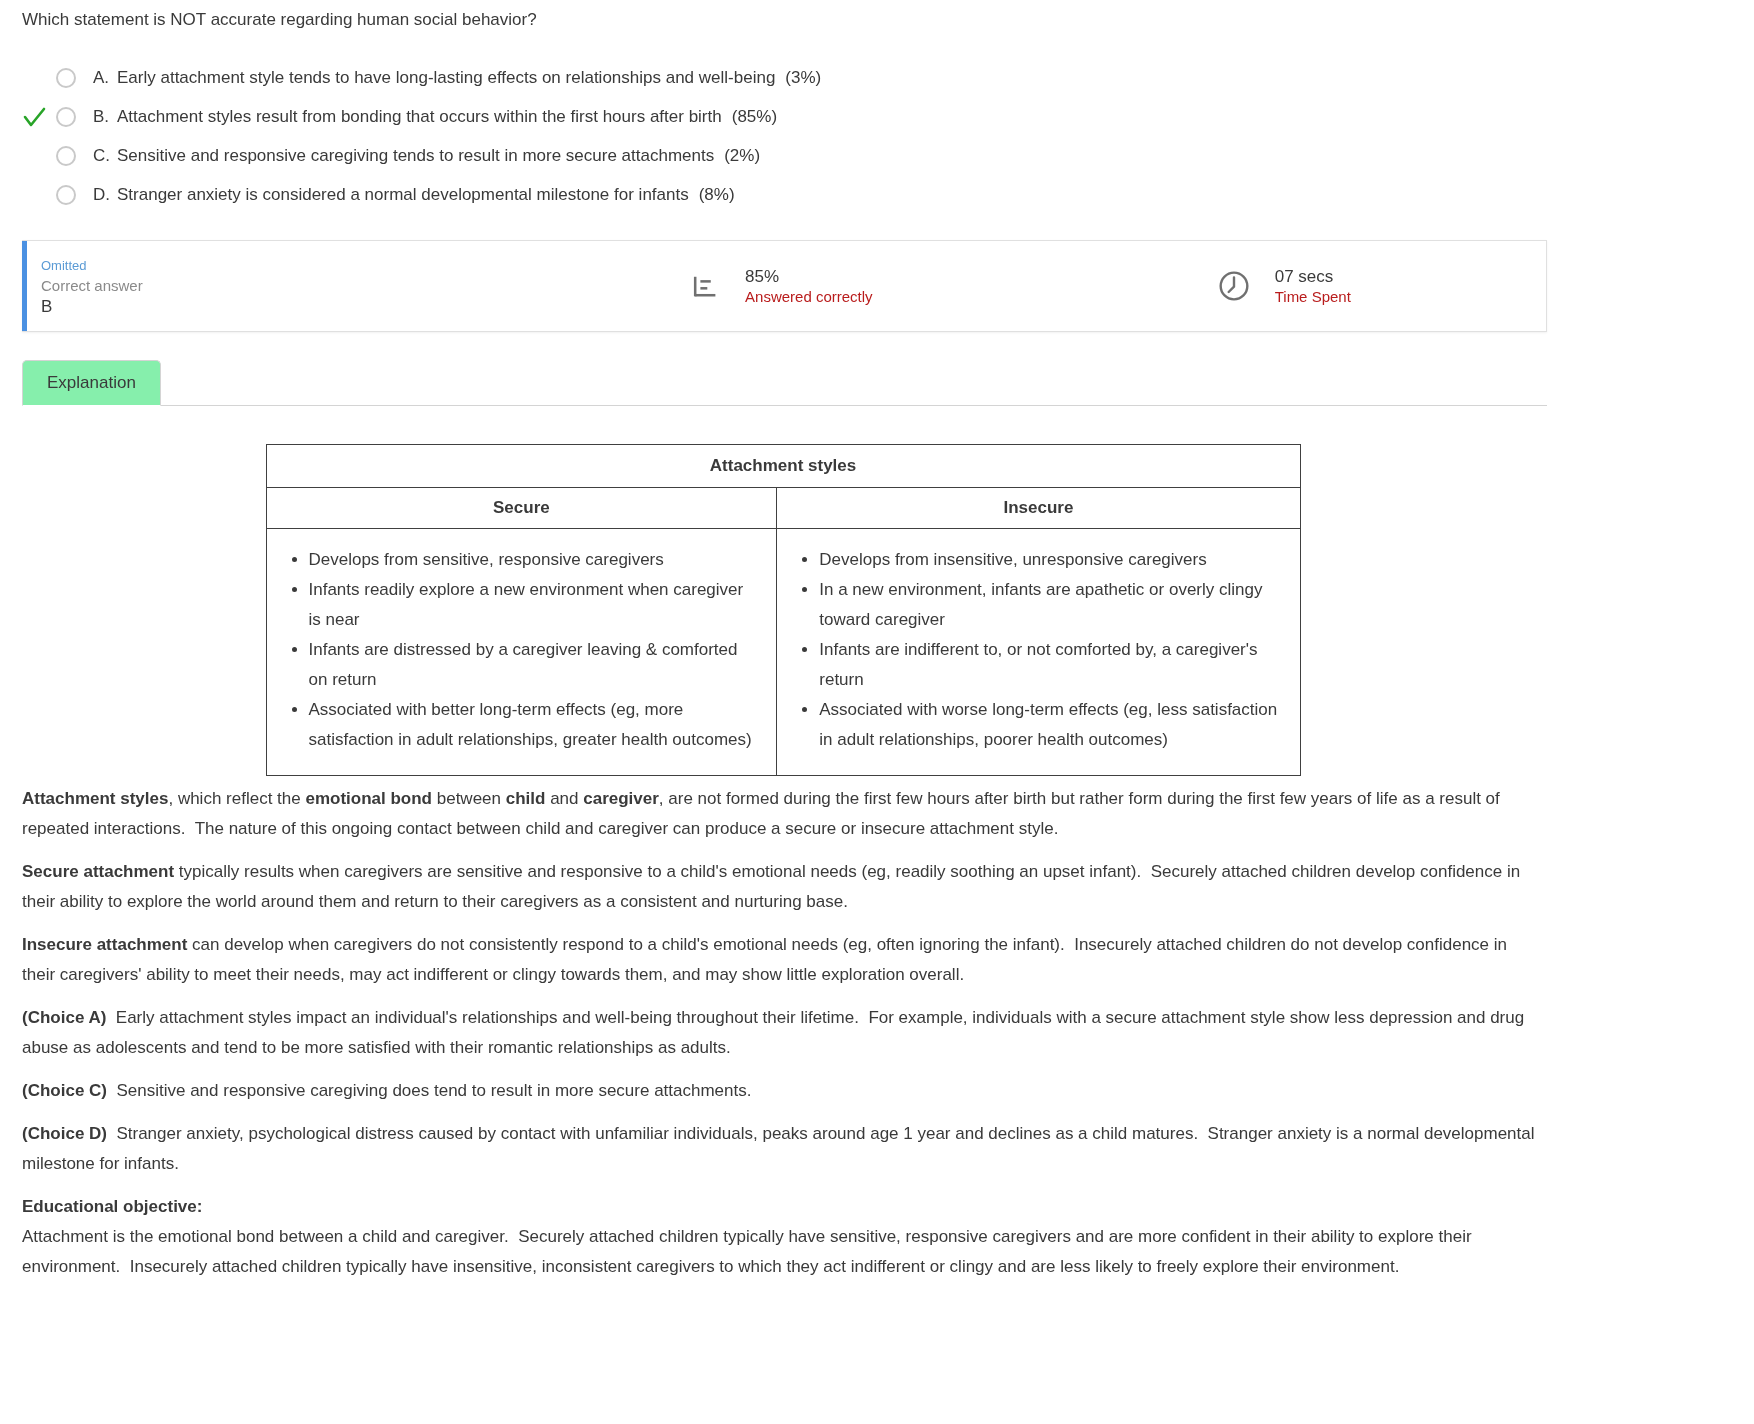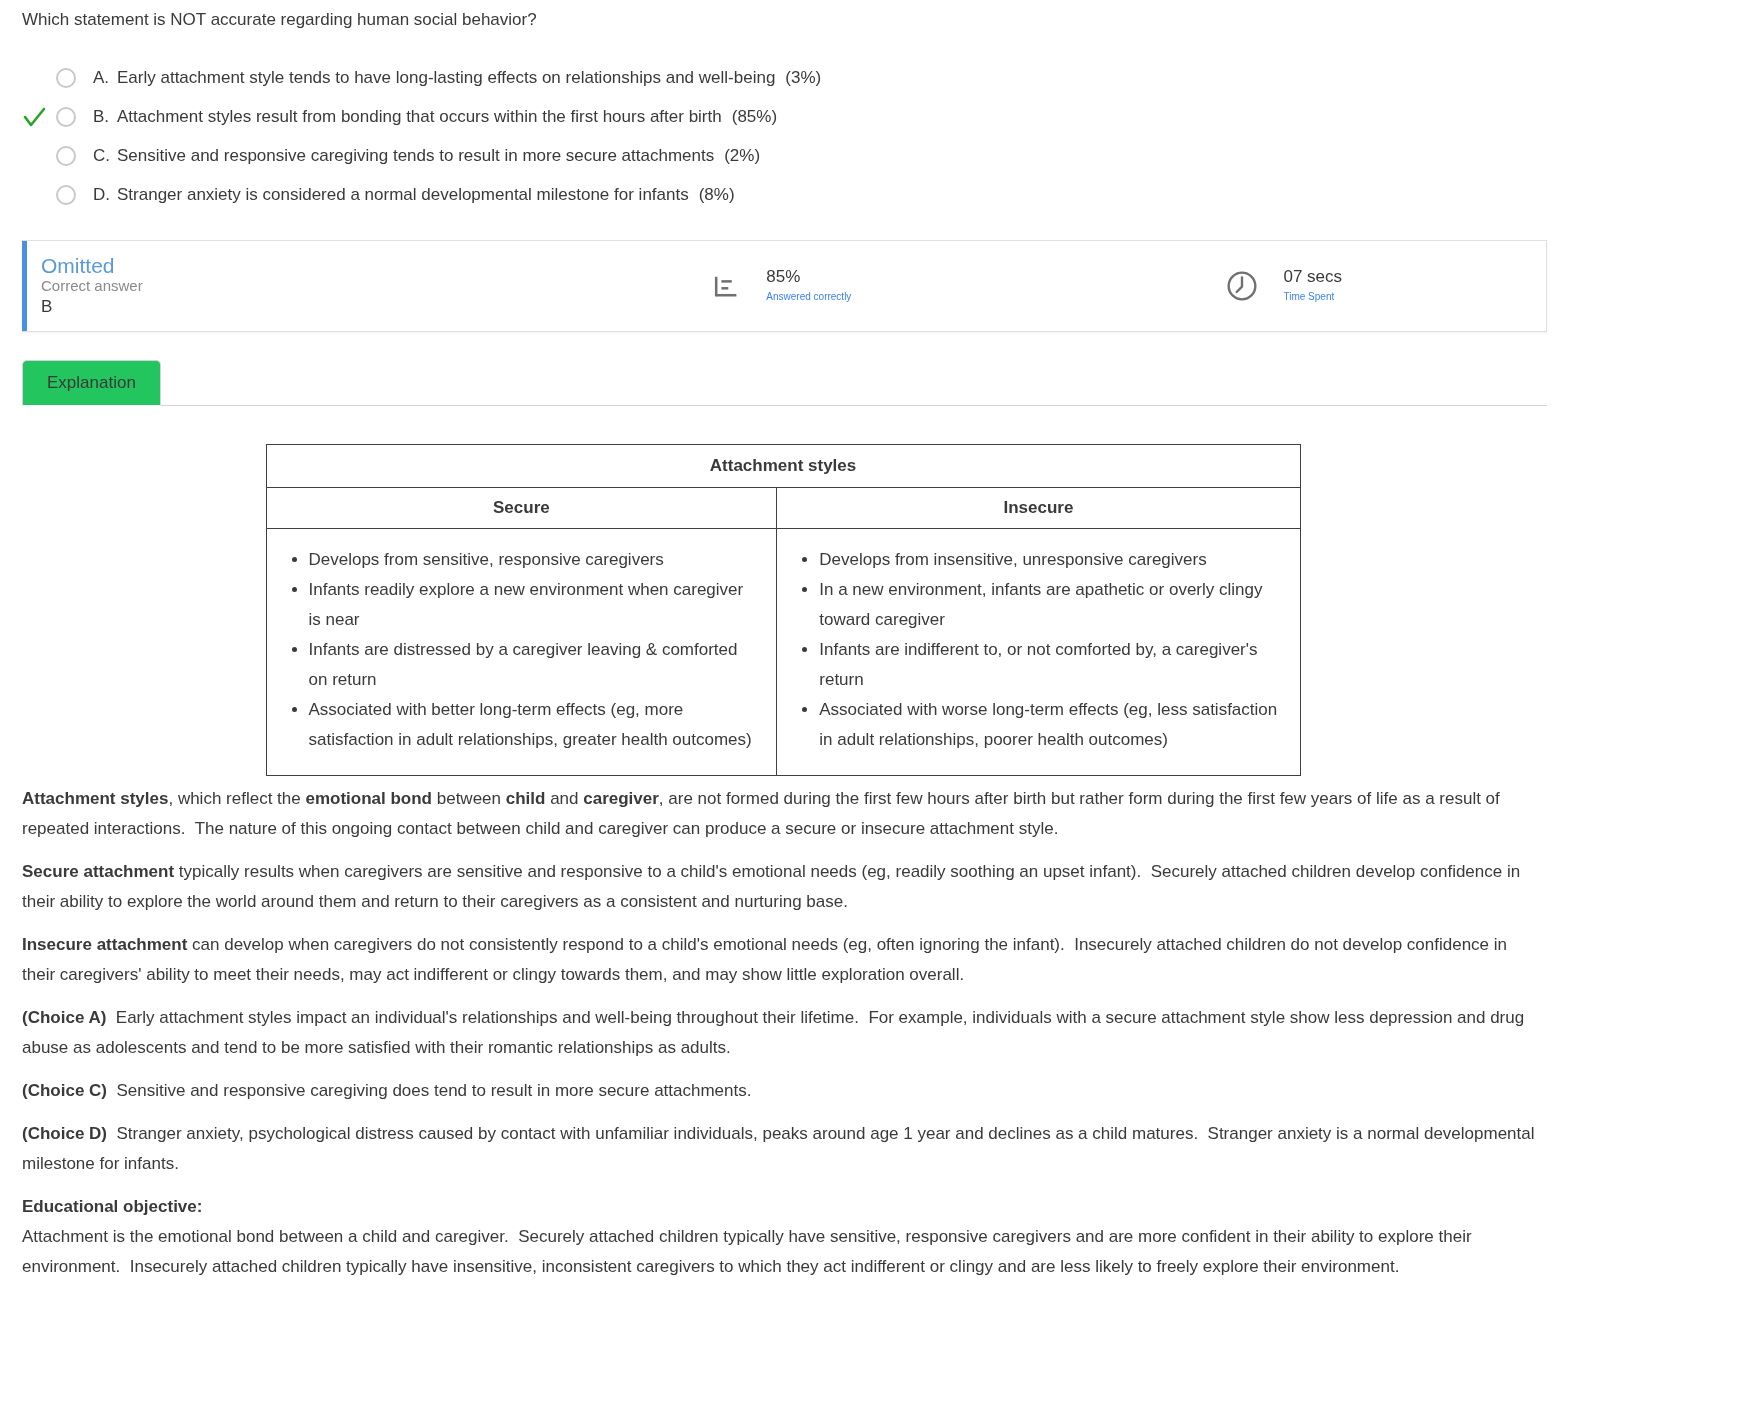--- a/index.html
+++ b/index.html
@@ -73,43 +73,43 @@
     width: 5px;
     background: #4a90e2;
     flex: 0 0 5px;
   }
   .result-col {
     display: flex;
     flex-direction: column;
     justify-content: center;
   }
   .col-status { width: 33%; padding-left: 14px; box-sizing: border-box; }
-  .status-omitted { color: #5b9bd5; font-size: 21px; line-height: 21px; }
+  .status-omitted { color: #5b9bd5; font-size: 13px; line-height: 21px; }
   .status-correct-label { color: #8a8a8a; font-size: 15px; line-height: 20px; }
   .status-correct-answer { color: #3a3a3a; font-size: 17px; line-height: 22px; }
   .col-mid, .col-right {
     width: 33%;
     flex-direction: row;
     align-items: center;
     display: flex;
     gap: 25px;
   }
   .stat-stack { display: flex; flex-direction: column; justify-content: center; }
   .stat-value { font-size: 17px; color: #3a3a3a; line-height: 21px; }
-  .stat-label { font-size: 10px; color: #3b82f6; line-height: 20px; }
+  .stat-label { font-size: 15px; color: #b91c1c; line-height: 20px; }
   .stat-icon { flex: 0 0 auto; display: flex; align-items: center; }
 
   .tabs-row {
     margin-top: 28px;
     width: 1525px;
     border-bottom: 1px solid #d4d4d4;
     display: flex;
   }
   .tab {
-    background: #22c55e;
+    background: #86efac;
     border: 1px solid #d4d4d4;
     border-bottom: 1px solid #fff;
     border-radius: 5px 5px 0 0;
     margin-bottom: -1px;
     padding: 12px 24px;
     font-size: 17px;
     color: #3a3a3a;
     cursor: pointer;
   }
 

